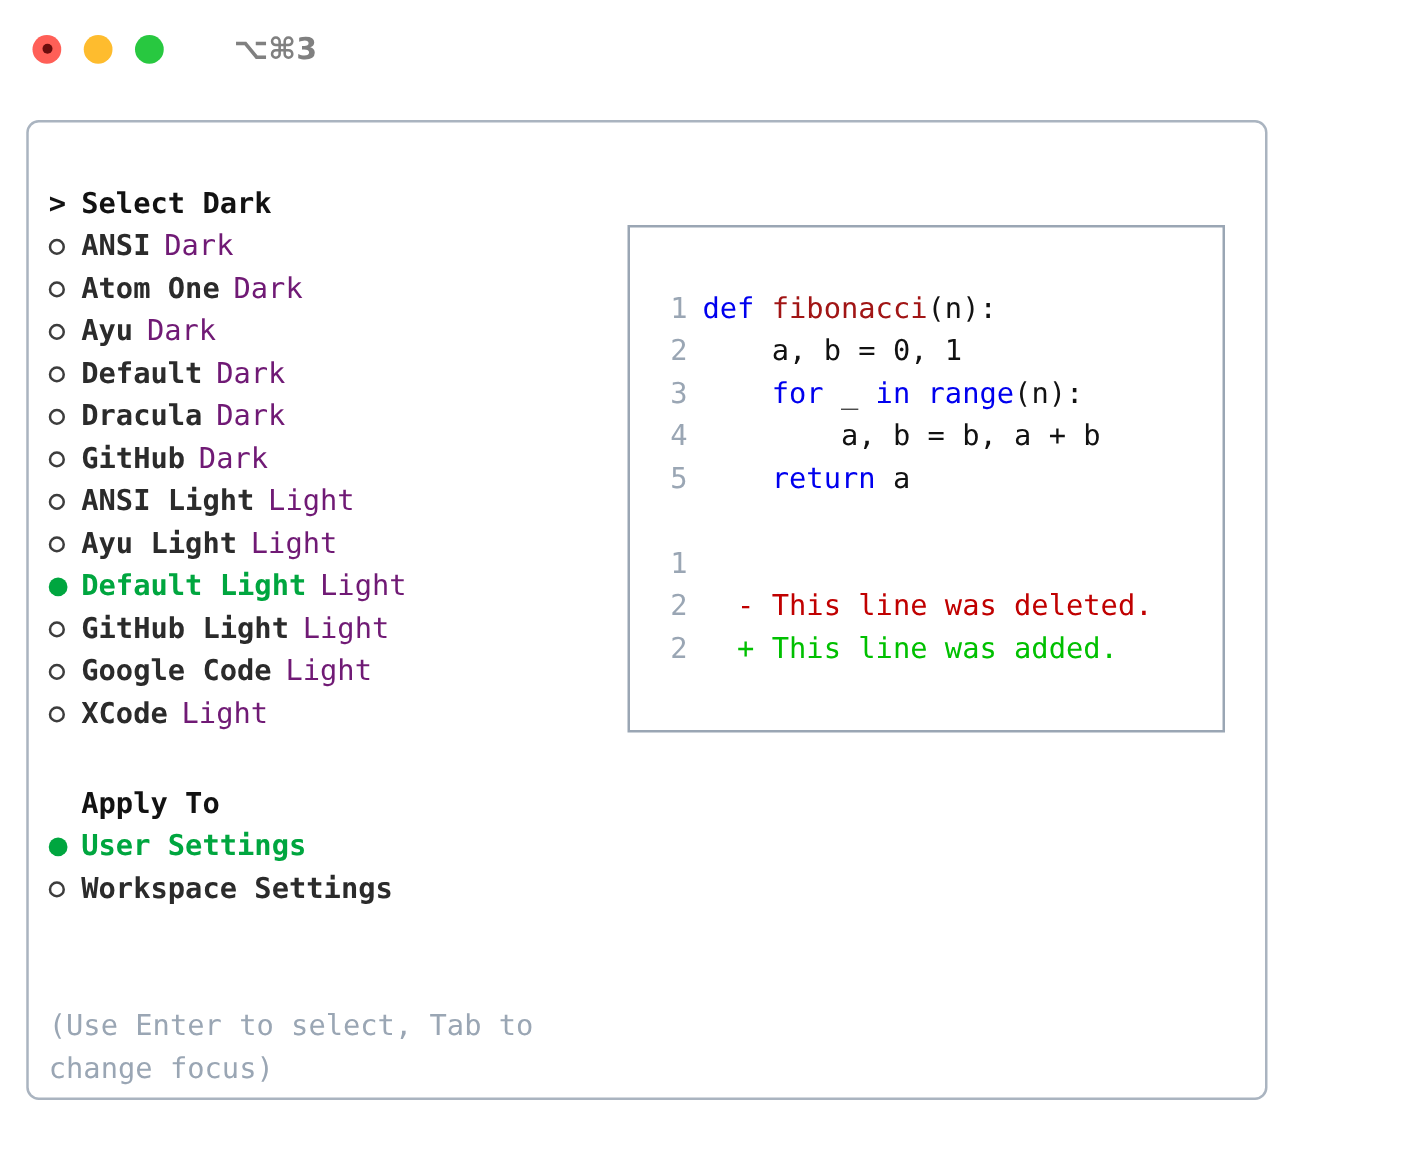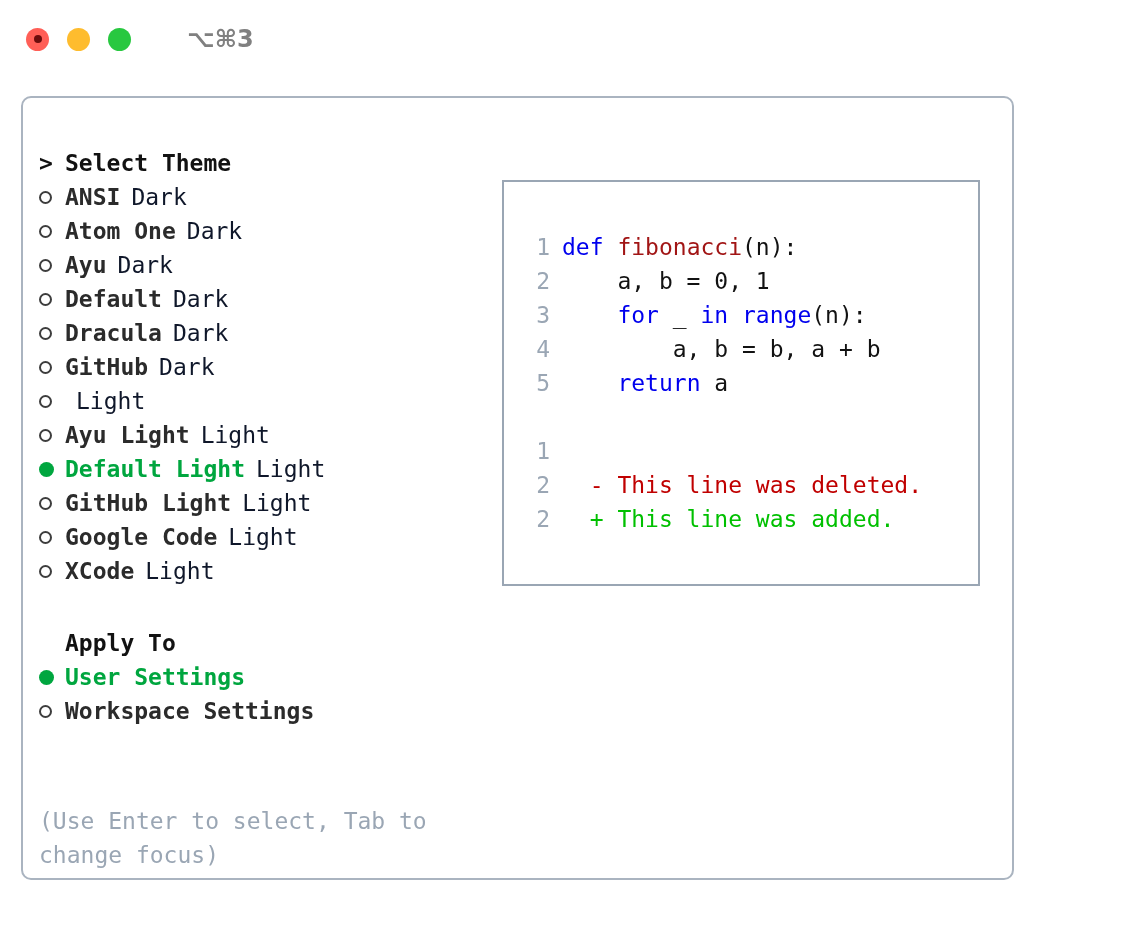--- a/index.html
+++ b/index.html
@@ -127,21 +127,21 @@
   .dot-filled {
     width: 15px; height: 15px;
     border-radius: 50%;
     background: #00a63f;
     display: block;
   }
 
   .label { color: #2b2b2b; font-weight: bold; }
   .label.sel { color: #00a63f; }
   .tag {
-    color: #0f172a;
+    color: #701a75;
     margin-left: 11px;
   }
   .spacer-md { height: 38px; }
 
   .apply-head {
     font-weight: bold;
     color: #121212;
     padding-left: 26px;
   }
 
@@ -214,31 +214,31 @@
     <div class="shortcut">⌥⌘3</div>
   </div>
 
   <div class="panel">
     <div class="panel-inner">
 
       <div class="left-col">
 
         <div class="row header-row">
           <span class="prompt">&gt;</span>
-          <span>Select Theme</span>
+          <span>Select Dark</span>
         </div>
 
         <div id="theme-list">
             <div class="row"><span class="bullet"><span class="dot-hollow"></span></span><span class="label">ANSI</span><span class="tag">Dark</span></div>
             <div class="row"><span class="bullet"><span class="dot-hollow"></span></span><span class="label">Atom One</span><span class="tag">Dark</span></div>
             <div class="row"><span class="bullet"><span class="dot-hollow"></span></span><span class="label">Ayu</span><span class="tag">Dark</span></div>
             <div class="row"><span class="bullet"><span class="dot-hollow"></span></span><span class="label">Default</span><span class="tag">Dark</span></div>
             <div class="row"><span class="bullet"><span class="dot-hollow"></span></span><span class="label">Dracula</span><span class="tag">Dark</span></div>
             <div class="row"><span class="bullet"><span class="dot-hollow"></span></span><span class="label">GitHub</span><span class="tag">Dark</span></div>
-            <div class="row"><span class="bullet"><span class="dot-hollow"></span></span><span class="tag">Light</span></div>
+            <div class="row"><span class="bullet"><span class="dot-hollow"></span></span><span class="label">ANSI Light</span><span class="tag">Light</span></div>
             <div class="row"><span class="bullet"><span class="dot-hollow"></span></span><span class="label">Ayu Light</span><span class="tag">Light</span></div>
             <div class="row"><span class="bullet"><span class="dot-filled"></span></span><span class="label sel">Default Light</span><span class="tag">Light</span></div>
             <div class="row"><span class="bullet"><span class="dot-hollow"></span></span><span class="label">GitHub Light</span><span class="tag">Light</span></div>
             <div class="row"><span class="bullet"><span class="dot-hollow"></span></span><span class="label">Google Code</span><span class="tag">Light</span></div>
             <div class="row"><span class="bullet"><span class="dot-hollow"></span></span><span class="label">XCode</span><span class="tag">Light</span></div>
           </div>
 
         <div class="spacer-md"></div>
 
         <div class="row apply-head">Apply To</div>

